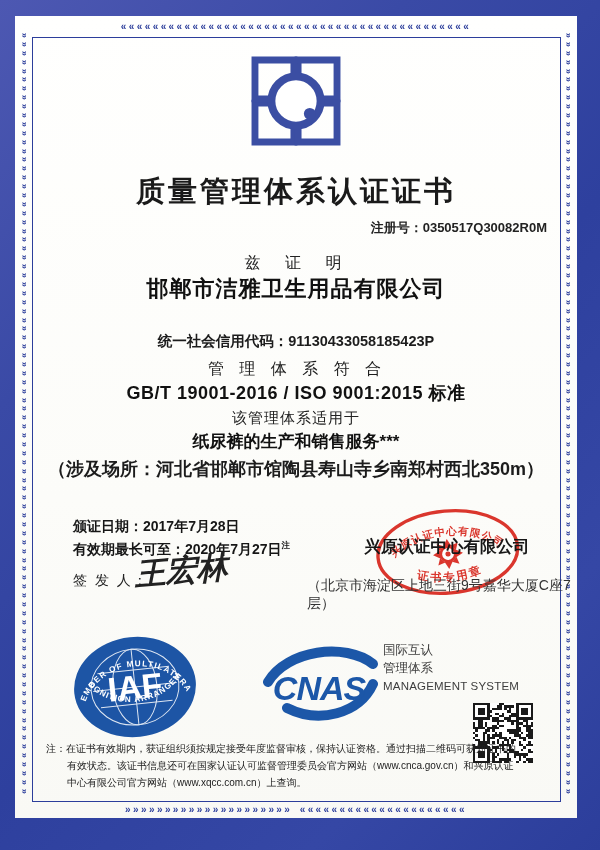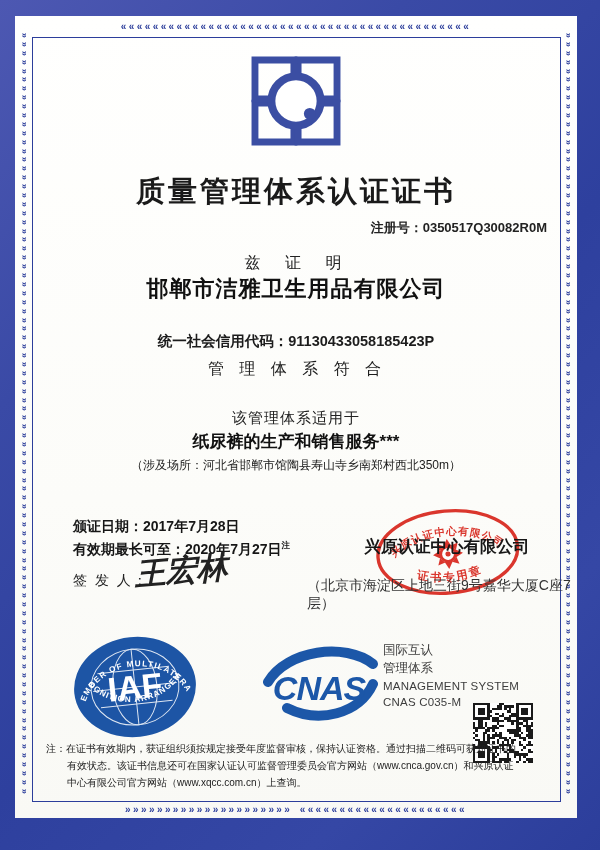--- a/index.html
+++ b/index.html
@@ -27,21 +27,21 @@
   .title{font-size:29px;font-weight:bold;letter-spacing:3px;color:#1a1a1a;}
   .regno{right:30px;font-size:13px;font-weight:600;color:#222;margin-left:24px;}
   .certify{font-size:16px;color:#222;letter-spacing:6px;word-spacing:8px;}
   .company{font-size:22px;font-weight:bold;color:#111;letter-spacing:1px;}
   .addr{font-size:14.5px;font-weight:600;color:#1c1c1c;}
   .credit{font-size:14.5px;font-weight:600;color:#1c1c1c;}
   .conform{font-size:16px;font-weight:500;color:#1c1c1c;letter-spacing:3px;word-spacing:5px;}
   .standard{font-size:18px;font-weight:bold;color:#111;letter-spacing:.5px;}
   .scopehead{font-size:15px;color:#222;letter-spacing:1px;font-family:"Liberation Serif","DejaVu Serif",serif;}
   .scope{font-size:17px;font-weight:bold;color:#111;}
-  .sites{font-size:12px;font-weight:400;color:#1c1c1c;}
+  .sites{font-size:18px;font-weight:700;color:#1c1c1c;}
   .dateline{left:58px;font-size:14px;font-weight:700;color:#161616;}
   .dateline sup{font-size:8.5px;}
   .signerline{left:58px;font-size:14px;font-weight:500;color:#222;letter-spacing:2px;}
   .signature{left:122px;top:534px;font-size:31px;font-weight:bold;color:#222;
     font-family:"DejaVu Serif","Liberation Serif",serif;
     transform:rotate(-5deg) skewX(-16deg);}
   .issuer{left:292px;width:280px;text-align:center;font-size:16.5px;font-weight:600;color:#161616;z-index:3;}
   .issuer-addr{left:292px;width:280px;text-align:left;font-size:14px;color:#333;z-index:3;}
   .seal{left:357px;top:490px;z-index:2;opacity:.93;transform:rotate(-5deg);}
   .cnas-lines{left:368px;top:626px;font-size:12.5px;font-weight:500;color:#3d3d3d;line-height:1.42;}
@@ -251,20 +251,21 @@
 
   <div class="abs ctr title" style="top:156px;">质量管理体系认证证书</div>
 
   <div class="abs regno" style="top:203px;">注册号：0350517Q30082R0M</div>
 
   <div class="abs ctr certify" style="top:237px;">兹 证 明</div>
   <div class="abs ctr company" style="top:258px;">邯郸市洁雅卫生用品有限公司</div>
   <div class="abs ctr credit" style="top:316px;">统一社会信用代码：91130433058185423P</div>
 
   <div class="abs ctr conform" style="top:343px;">管 理 体 系 符 合</div>
+  <div class="abs ctr standard" style="top:365px;">GB/T 19001-2016 / ISO 9001:2015 标准</div>
 
   <div class="abs ctr scopehead" style="top:393px;">该管理体系适用于</div>
   <div class="abs ctr scope" style="top:414px;">纸尿裤的生产和销售服务***</div>
   <div class="abs ctr sites" style="top:441px;">（涉及场所：河北省邯郸市馆陶县寿山寺乡南郑村西北350m）</div>
 
   <div class="abs dateline" style="top:502px;">颁证日期：2017年7月28日</div>
   <div class="abs dateline" style="top:524px;">
     <span>有效期最长可至：2020年7月27日</span><sup>注</sup>
   </div>
   <div class="abs signerline" style="top:556px;">签 发 人：</div>
@@ -334,21 +335,20 @@
       <path d="M7,40 C26,8 84,0 112,22" stroke="#1c57a8" stroke-width="10" fill="none" stroke-linecap="round"></path>
       <path d="M26,66 C58,82 98,72 112,42" stroke="#1c57a8" stroke-width="10" fill="none" stroke-linecap="round"></path>
       <text x="58" y="58" text-anchor="middle" font-size="34" font-weight="bold" font-style="italic" fill="#1c57a8" letter-spacing="-1">CNAS</text>
     </svg>
   </div>
 
   <div class="abs cnas-lines">
     <div>国际互认</div>
     <div>管理体系</div>
     <div class="lat">MANAGEMENT SYSTEM</div>
-    <div class="lat">CNAS C035-M</div>
   </div>
 
   <div class="abs qr" id="qrBox"><svg width="60" height="60" shape-rendering="crispEdges" fill="#1a1a1a">
         <rect width="60" height="60" fill="#fff"></rect>
         <rect x="0.00" y="0.00" width="2.40" height="2.40"></rect>
         <rect x="2.40" y="0.00" width="2.40" height="2.40"></rect>
         <rect x="4.80" y="0.00" width="2.40" height="2.40"></rect>
         <rect x="7.20" y="0.00" width="2.40" height="2.40"></rect>
         <rect x="9.60" y="0.00" width="2.40" height="2.40"></rect>
         <rect x="12.00" y="0.00" width="2.40" height="2.40"></rect>

